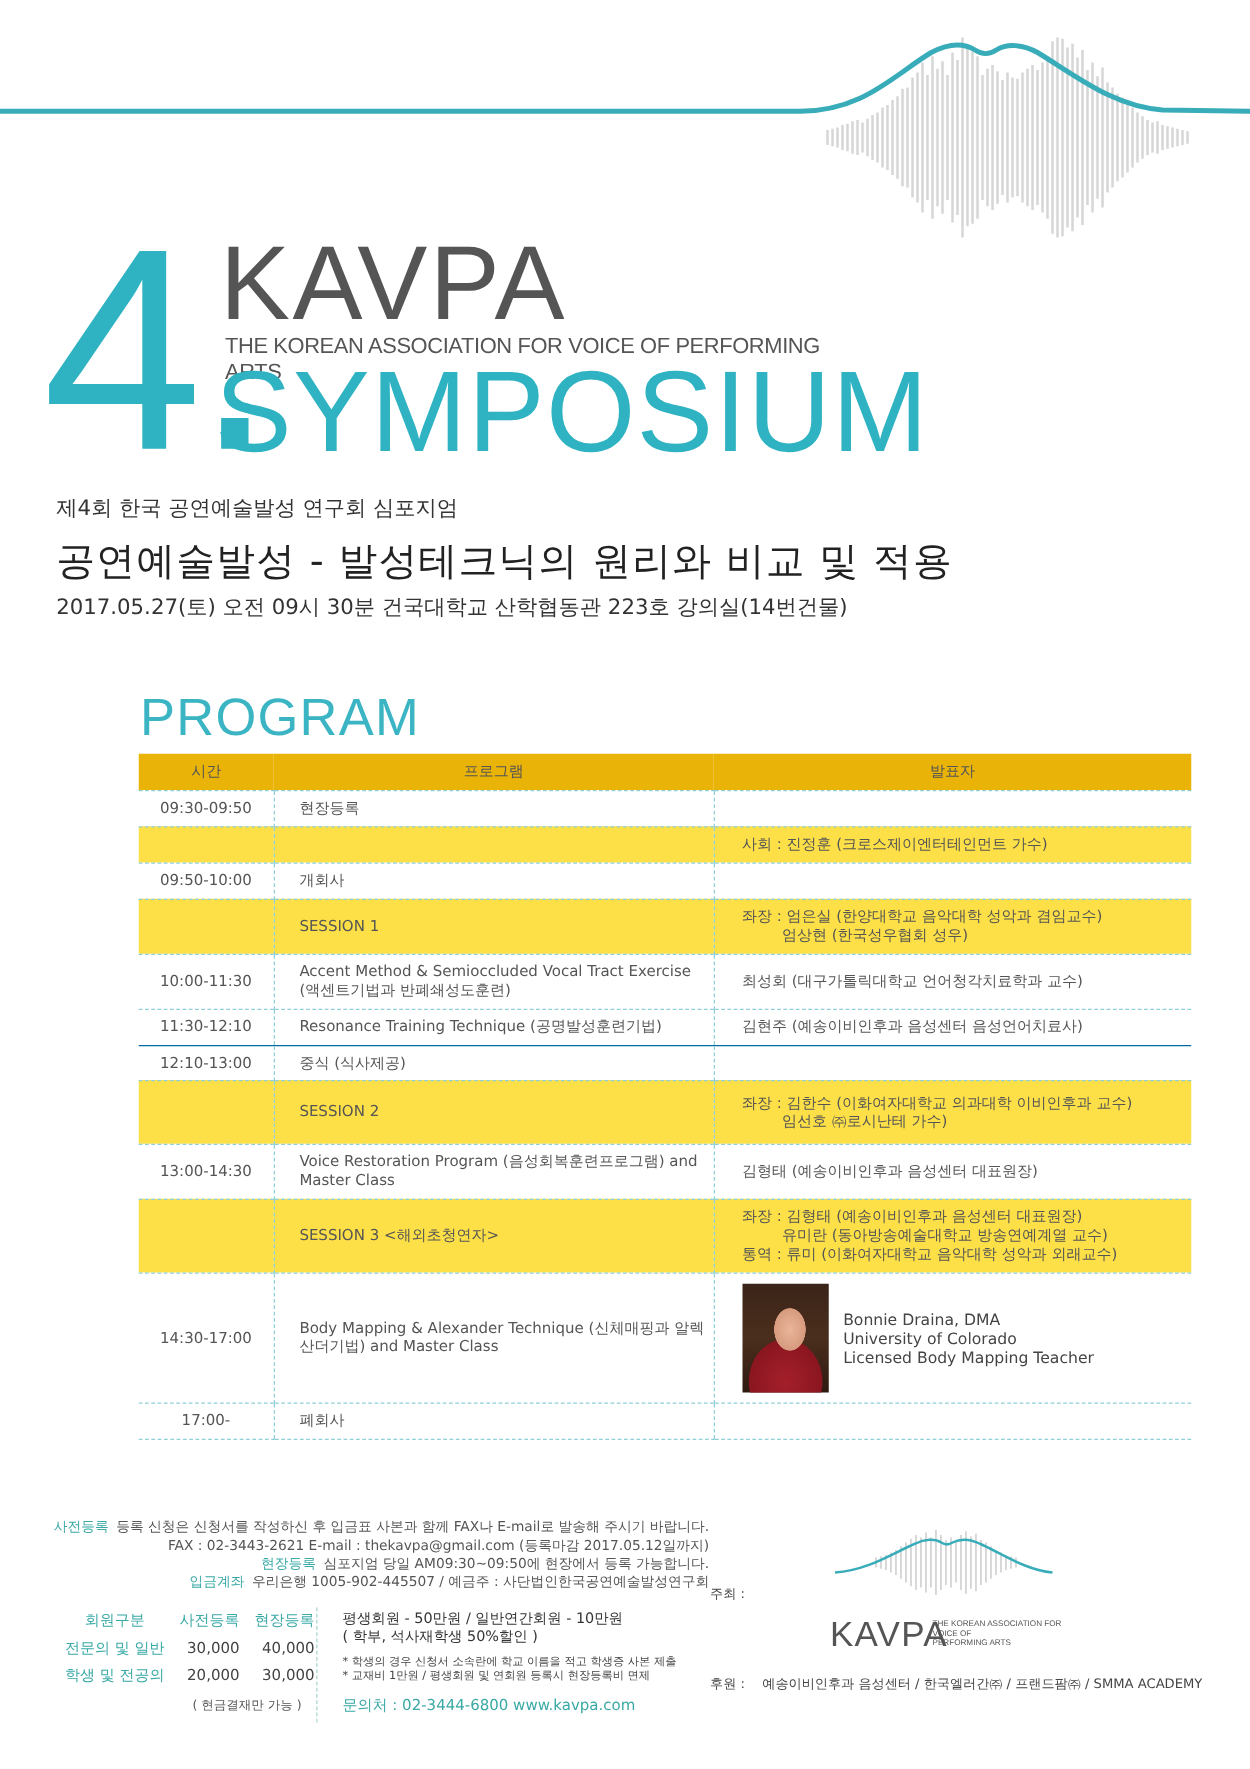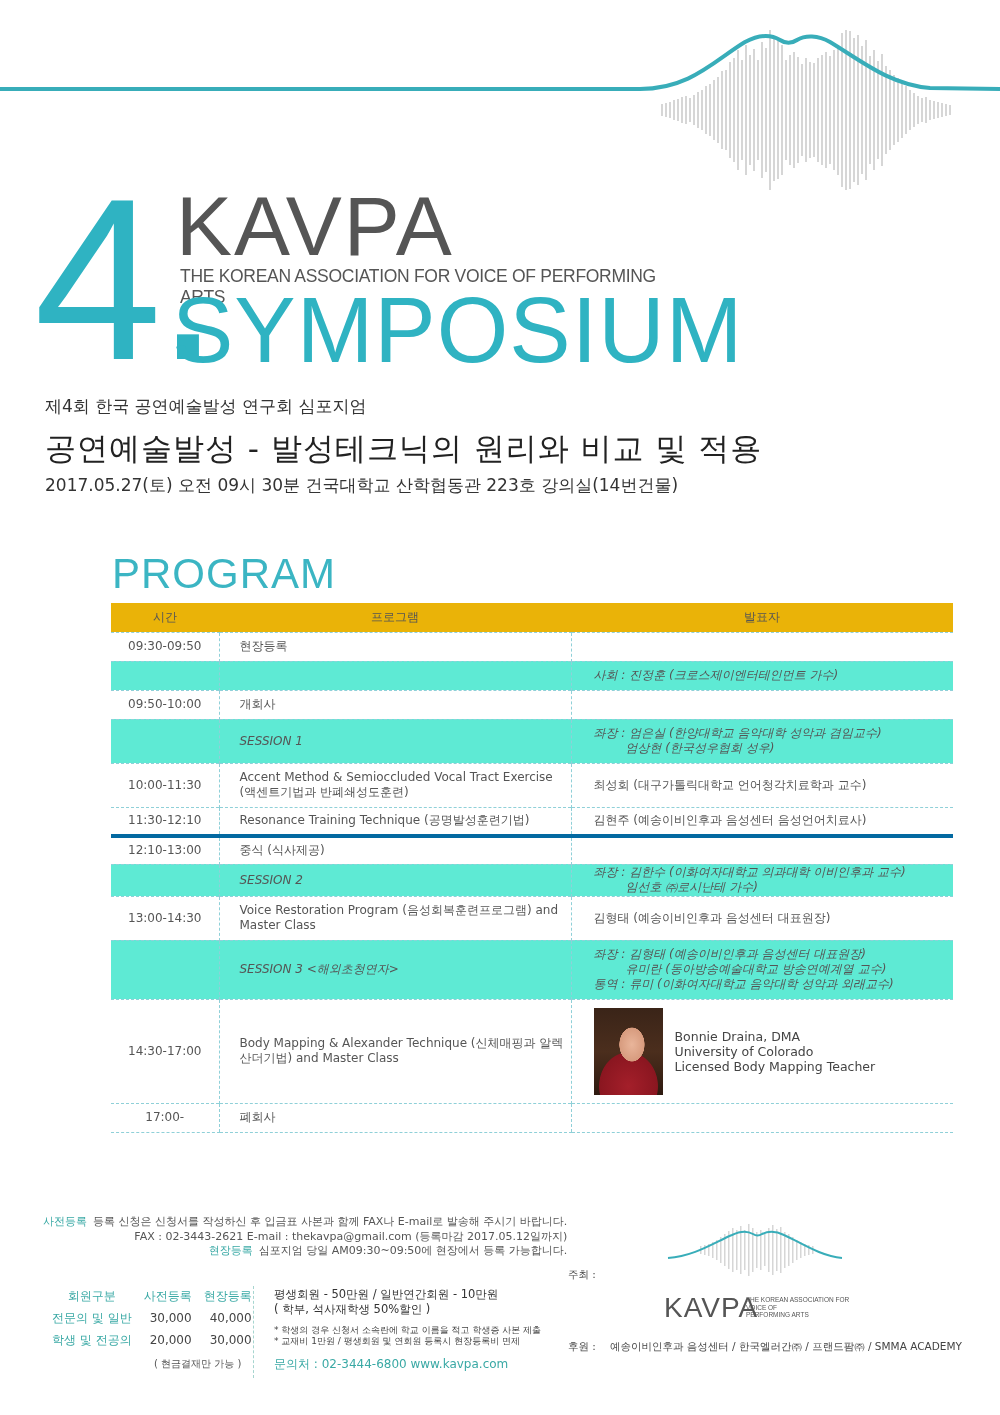--- a/index.html
+++ b/index.html
@@ -19,22 +19,22 @@
   .sub3 { position: absolute; left: 45px; top: 474px; font-size: 17px; color: #333; }
 
   .program-title { position: absolute; left: 112px; top: 550px; font-family: "Liberation Sans", sans-serif; font-size: 42px; color: #3bb5c3; letter-spacing: 1px; font-weight: 300; }
 
   table.program { position: absolute; left: 111px; top: 603px; width: 842px; border-collapse: collapse; font-size: 12px; color: #555; }
   table.program th { background: #eab308; font-weight: normal; height: 29px; color: #555; font-size: 12px; }
   table.program td { border-top: 1px dashed #8fd0d8; vertical-align: middle; padding: 0; line-height: 15px; }
   table.program td.c-time { width: 108px; text-align: center; }
   table.program td.c-prog { width: 352px; padding-left: 20px; border-left: 1px dashed #8fd0d8; }
   table.program td.c-pres { padding-left: 22px; border-left: 1px dashed #8fd0d8; }
-  table.program tr.teal td { background: #5eead4; font-style: italic; }
-  table.program tr.solid-top td { border-top: 4px solid #0369a1; }
+  table.program tr.teal td { background: #fde047; }
+  table.program tr.solid-top td { border-top: 1px solid #0369a1; }
   table.program tr.last td { border-bottom: 1px dashed #8fd0d8; }
   .pres-line { display: block; }
   .pres-indent { display: block; padding-left: 32px; }
   .speaker-wrap { display: flex; align-items: center; }
   .photo { width: 69px; height: 87px; margin-right: 12px; background: radial-gradient(ellipse 30% 32% at 55% 42%, #e9b59a 0%, #d79b7e 60%, transparent 62%), radial-gradient(ellipse 60% 55% at 50% 90%, #a41f2a 0%, #8a1620 70%, transparent 72%), linear-gradient(180deg, #3a2418 0%, #4b2e1d 50%, #2e1a10 100%); }
   .speaker-text { font-size: 12.5px; line-height: 15px; color: #444; }
 
   .reg { position: absolute; left: 43px; top: 1215px; font-size: 11px; line-height: 14.5px; color: #555; text-align: right; }
   .reg .lbl { color: #3aa9a5; margin-right: 6px; }
   .reg .indent { padding-left: 50px; }
@@ -196,21 +196,21 @@
     <tr style="height:29px">
       <td class="c-time">11:30-12:10</td>
       <td class="c-prog">Resonance Training Technique (공명발성훈련기법)</td>
       <td class="c-pres">김현주 (예송이비인후과 음성센터 음성언어치료사)</td>
     </tr>
     <tr class="solid-top" style="height:28px">
       <td class="c-time">12:10-13:00</td>
       <td class="c-prog">중식 (식사제공)</td>
       <td class="c-pres"></td>
     </tr>
-    <tr class="teal" style="height:32px">
+    <tr class="teal" style="height:51px">
       <td class="c-time"></td>
       <td class="c-prog">SESSION 2</td>
       <td class="c-pres">
         <span class="pres-line">좌장 : 김한수 (이화여자대학교 의과대학 이비인후과 교수)</span>
         <span class="pres-indent">임선호 ㈜로시난테 가수)</span>
       </td>
     </tr>
     <tr style="height:44px">
       <td class="c-time">13:00-14:30</td>
       <td class="c-prog">
@@ -253,20 +253,23 @@
   </tbody>
 </table>
 
 <div class="reg">
   <div>
     <span class="lbl">사전등록</span><span>등록 신청은 신청서를 작성하신 후 입금표 사본과 함께 FAX나 E-mail로 발송해 주시기 바랍니다.</span>
   </div>
   <div class="indent">FAX : 02-3443-2621 E-mail : thekavpa@gmail.com  (등록마감 2017.05.12일까지)</div>
   <div>
     <span class="lbl">현장등록</span><span>심포지엄 당일 AM09:30~09:50에 현장에서 등록 가능합니다.</span>
+  </div>
+  <div>
+    <span class="lbl">입금계좌</span><span>우리은행 1005-902-445507 / 예금주 :  사단법인한국공연예술발성연구회</span>
   </div>
 </div>
 
 <div class="fees">
   <table>
     <tbody>
         <tr>
       <td class="hd">회원구분</td>
       <td class="hd">사전등록</td>
       <td class="hd">현장등록</td>

